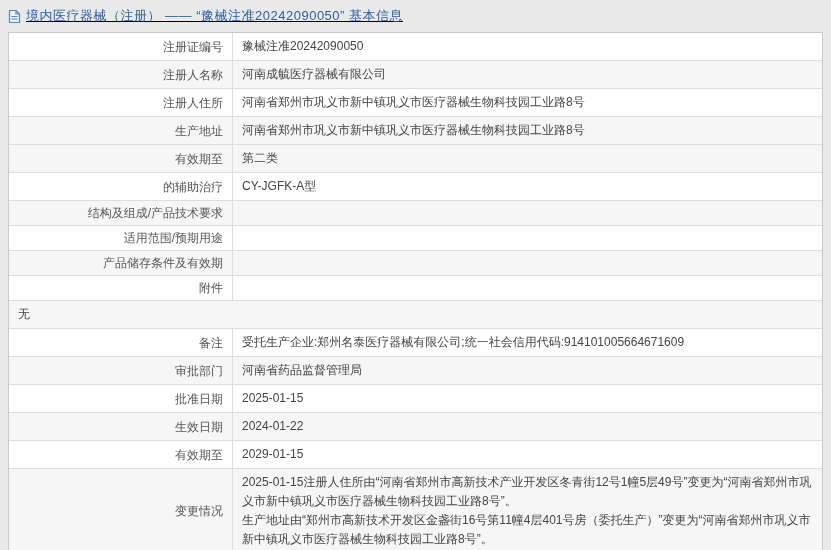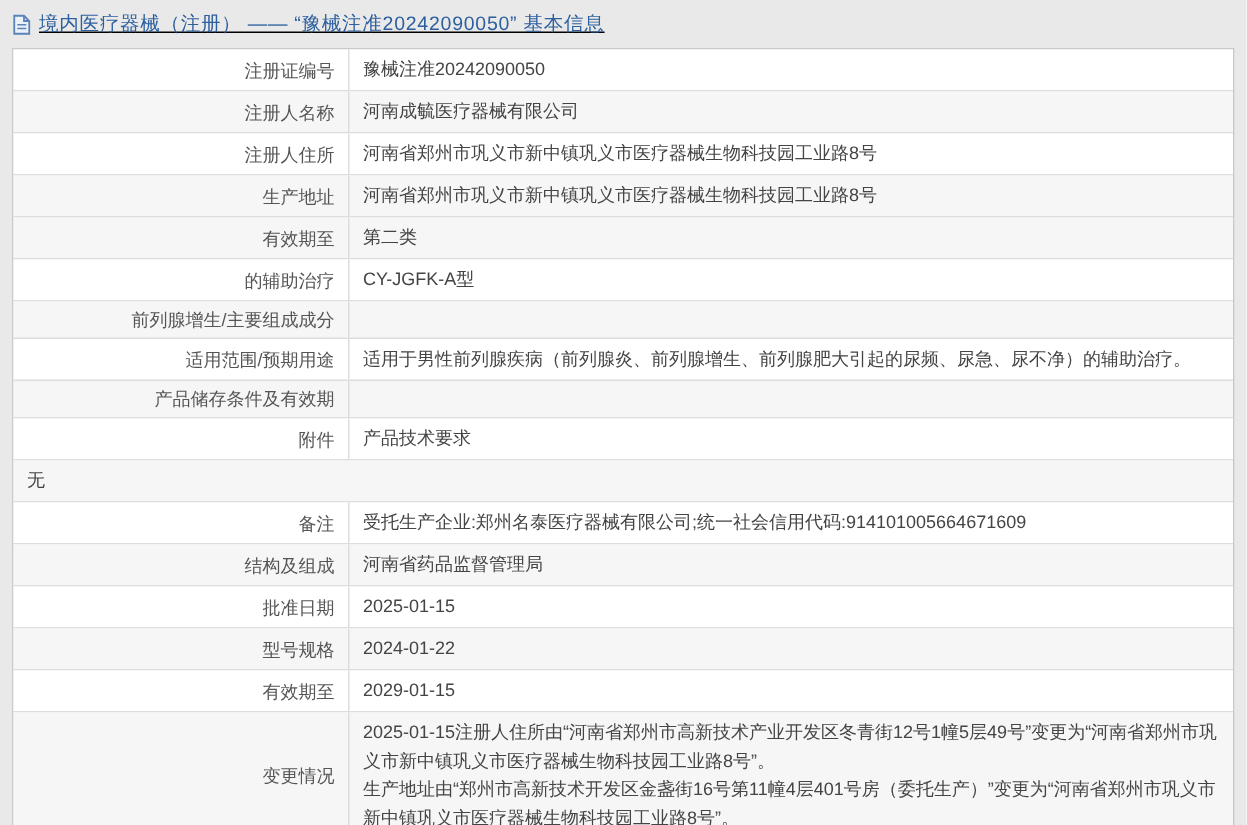--- a/index.html
+++ b/index.html
@@ -112,65 +112,63 @@
       <div class="cell value-cell">第二类</div>
     </div>
     <div class="row">
       <div class="cell label-cell">
         <span>的辅助治疗</span>
       </div>
       <div class="cell value-cell">CY-JGFK-A型</div>
     </div>
     <div class="row alt">
       <div class="cell label-cell">
-        <span>前列腺增生/主要组成成分</span>
+        <span>结构及组成/产品技术要求</span>
       </div>
     </div>
     <div class="row">
       <div class="cell label-cell">
         <span>适用范围/预期用途</span>
       </div>
-      <div class="cell value-cell">适用于男性前列腺疾病（前列腺炎、前列腺增生、前列腺肥大引起的尿频、尿急、尿不净）的辅助治疗。</div>
     </div>
     <div class="row alt">
       <div class="cell label-cell">
         <span>产品储存条件及有效期</span>
       </div>
       <div class="cell value-cell"></div>
     </div>
     <div class="row">
       <div class="cell label-cell">
         <span>附件</span>
       </div>
-      <div class="cell value-cell">产品技术要求</div>
     </div>
     <div class="row alt">
       <div class="cell value-cell">无</div>
     </div>
     <div class="row">
       <div class="cell label-cell">
         <span>备注</span>
       </div>
       <div class="cell value-cell">受托生产企业:郑州名泰医疗器械有限公司;统一社会信用代码:914101005664671609</div>
     </div>
     <div class="row alt">
       <div class="cell label-cell">
-        <span>结构及组成</span>
+        <span>审批部门</span>
       </div>
       <div class="cell value-cell">河南省药品监督管理局</div>
     </div>
     <div class="row">
       <div class="cell label-cell">
         <span>批准日期</span>
       </div>
       <div class="cell value-cell">2025-01-15</div>
     </div>
     <div class="row alt">
       <div class="cell label-cell">
-        <span>型号规格</span>
+        <span>生效日期</span>
       </div>
       <div class="cell value-cell">2024-01-22</div>
     </div>
     <div class="row">
       <div class="cell label-cell">
         <span>有效期至</span>
       </div>
       <div class="cell value-cell">2029-01-15</div>
     </div>
     <div class="row alt">

